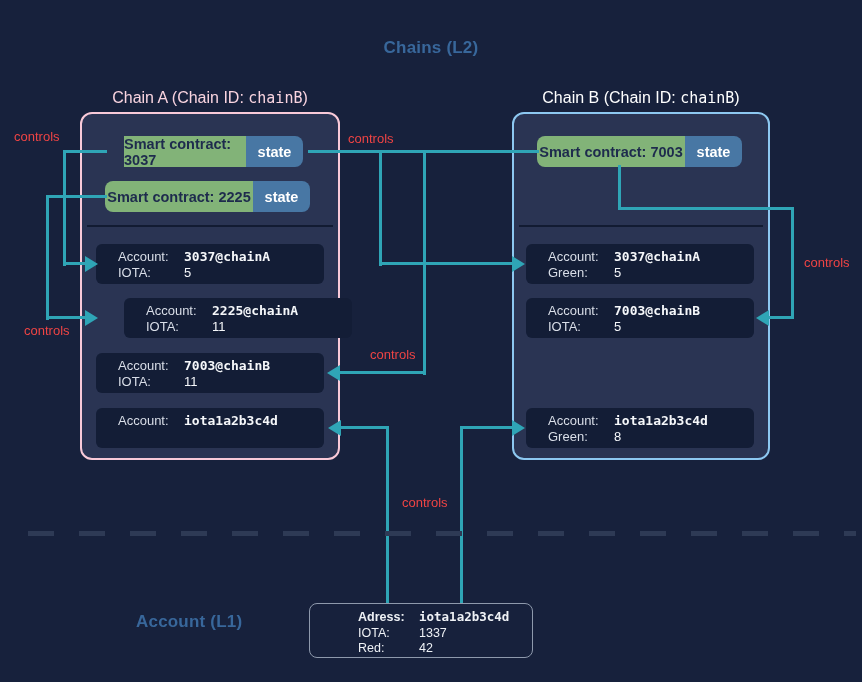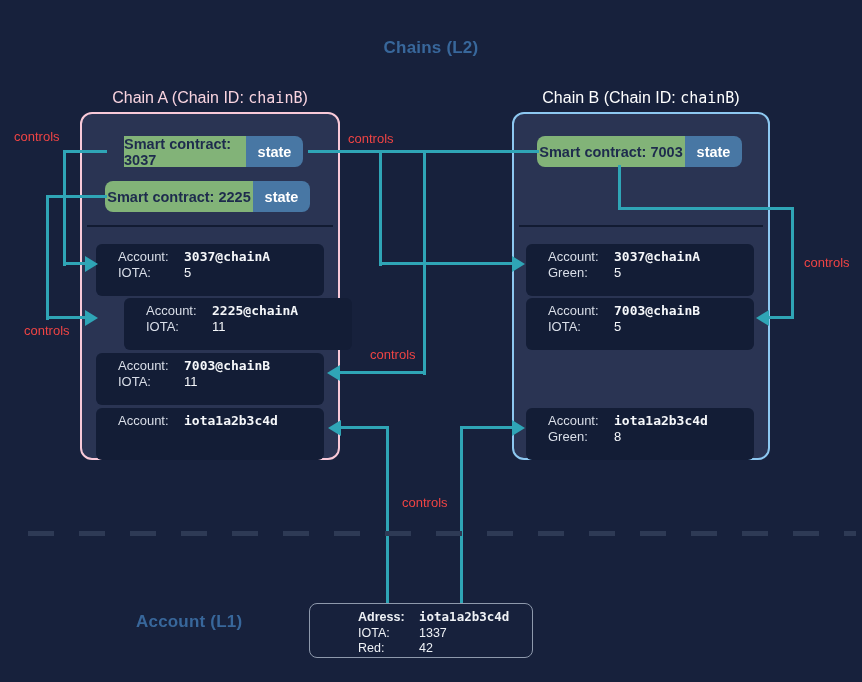--- a/index.html
+++ b/index.html
@@ -14,21 +14,21 @@
   .chain-title-a{color:#f9d4e0;}
   .chain-title-b{color:#ffffff;}
   .mono{font-family:"DejaVu Sans Mono","Liberation Mono",monospace;}
   .chain-box{border-radius:12px;background:#2a3453;border:2px solid;box-sizing:border-box;}
   .chain-box-a{border-color:#f9cad9;}
   .chain-box-b{border-color:#8dc8f1;}
   .sc-pill{display:flex;height:31px;border-radius:8px;overflow:hidden;}
   .sc-label{background:#82b378;color:#1e2b4d;font-weight:bold;font-size:14.5px;flex:1;display:flex;align-items:center;justify-content:center;}
   .sc-state{background:#4877a4;color:#ffffff;font-weight:bold;font-size:14.5px;width:57px;display:flex;align-items:center;justify-content:center;}
   .divider{background:#121b32;height:2px;}
-  .acct{background:#131d36;border-radius:6px;width:228px;height:52px;padding:5px 0 10px 22px;box-sizing:border-box;font-size:13px;line-height:16px;white-space:nowrap;}
+  .acct{background:#131d36;border-radius:6px;width:228px;height:40px;padding:5px 0 10px 22px;box-sizing:border-box;font-size:13px;line-height:16px;white-space:nowrap;}
   .acct-label{display:inline-block;width:66px;color:#d9dee8;}
   .acct-value{color:#f5f7fa;}
   .acct-value.mono{font-weight:bold;}
   .line{background:#2fa5b6;}
   .arrow-r{width:0;height:0;border-top:8px solid transparent;border-bottom:8px solid transparent;border-left:13px solid #2fa5b6;}
   .arrow-l{width:0;height:0;border-top:8px solid transparent;border-bottom:8px solid transparent;border-right:13px solid #2fa5b6;}
   .ctrl{color:#ef4444;font-size:13px;white-space:nowrap;}
   .dash-line{height:5px;background:repeating-linear-gradient(90deg,#2e3a55 0,#2e3a55 26px,transparent 26px,transparent 51px);}
   .l1-box{width:224px;height:55px;border:1.5px solid #8e99ac;border-radius:8px;box-sizing:border-box;color:#eef1f5;font-size:12.5px;line-height:15.5px;padding:5px 0 0 48px;white-space:nowrap;}
   .l1-label{display:inline-block;width:61px;color:#eef1f5;}

